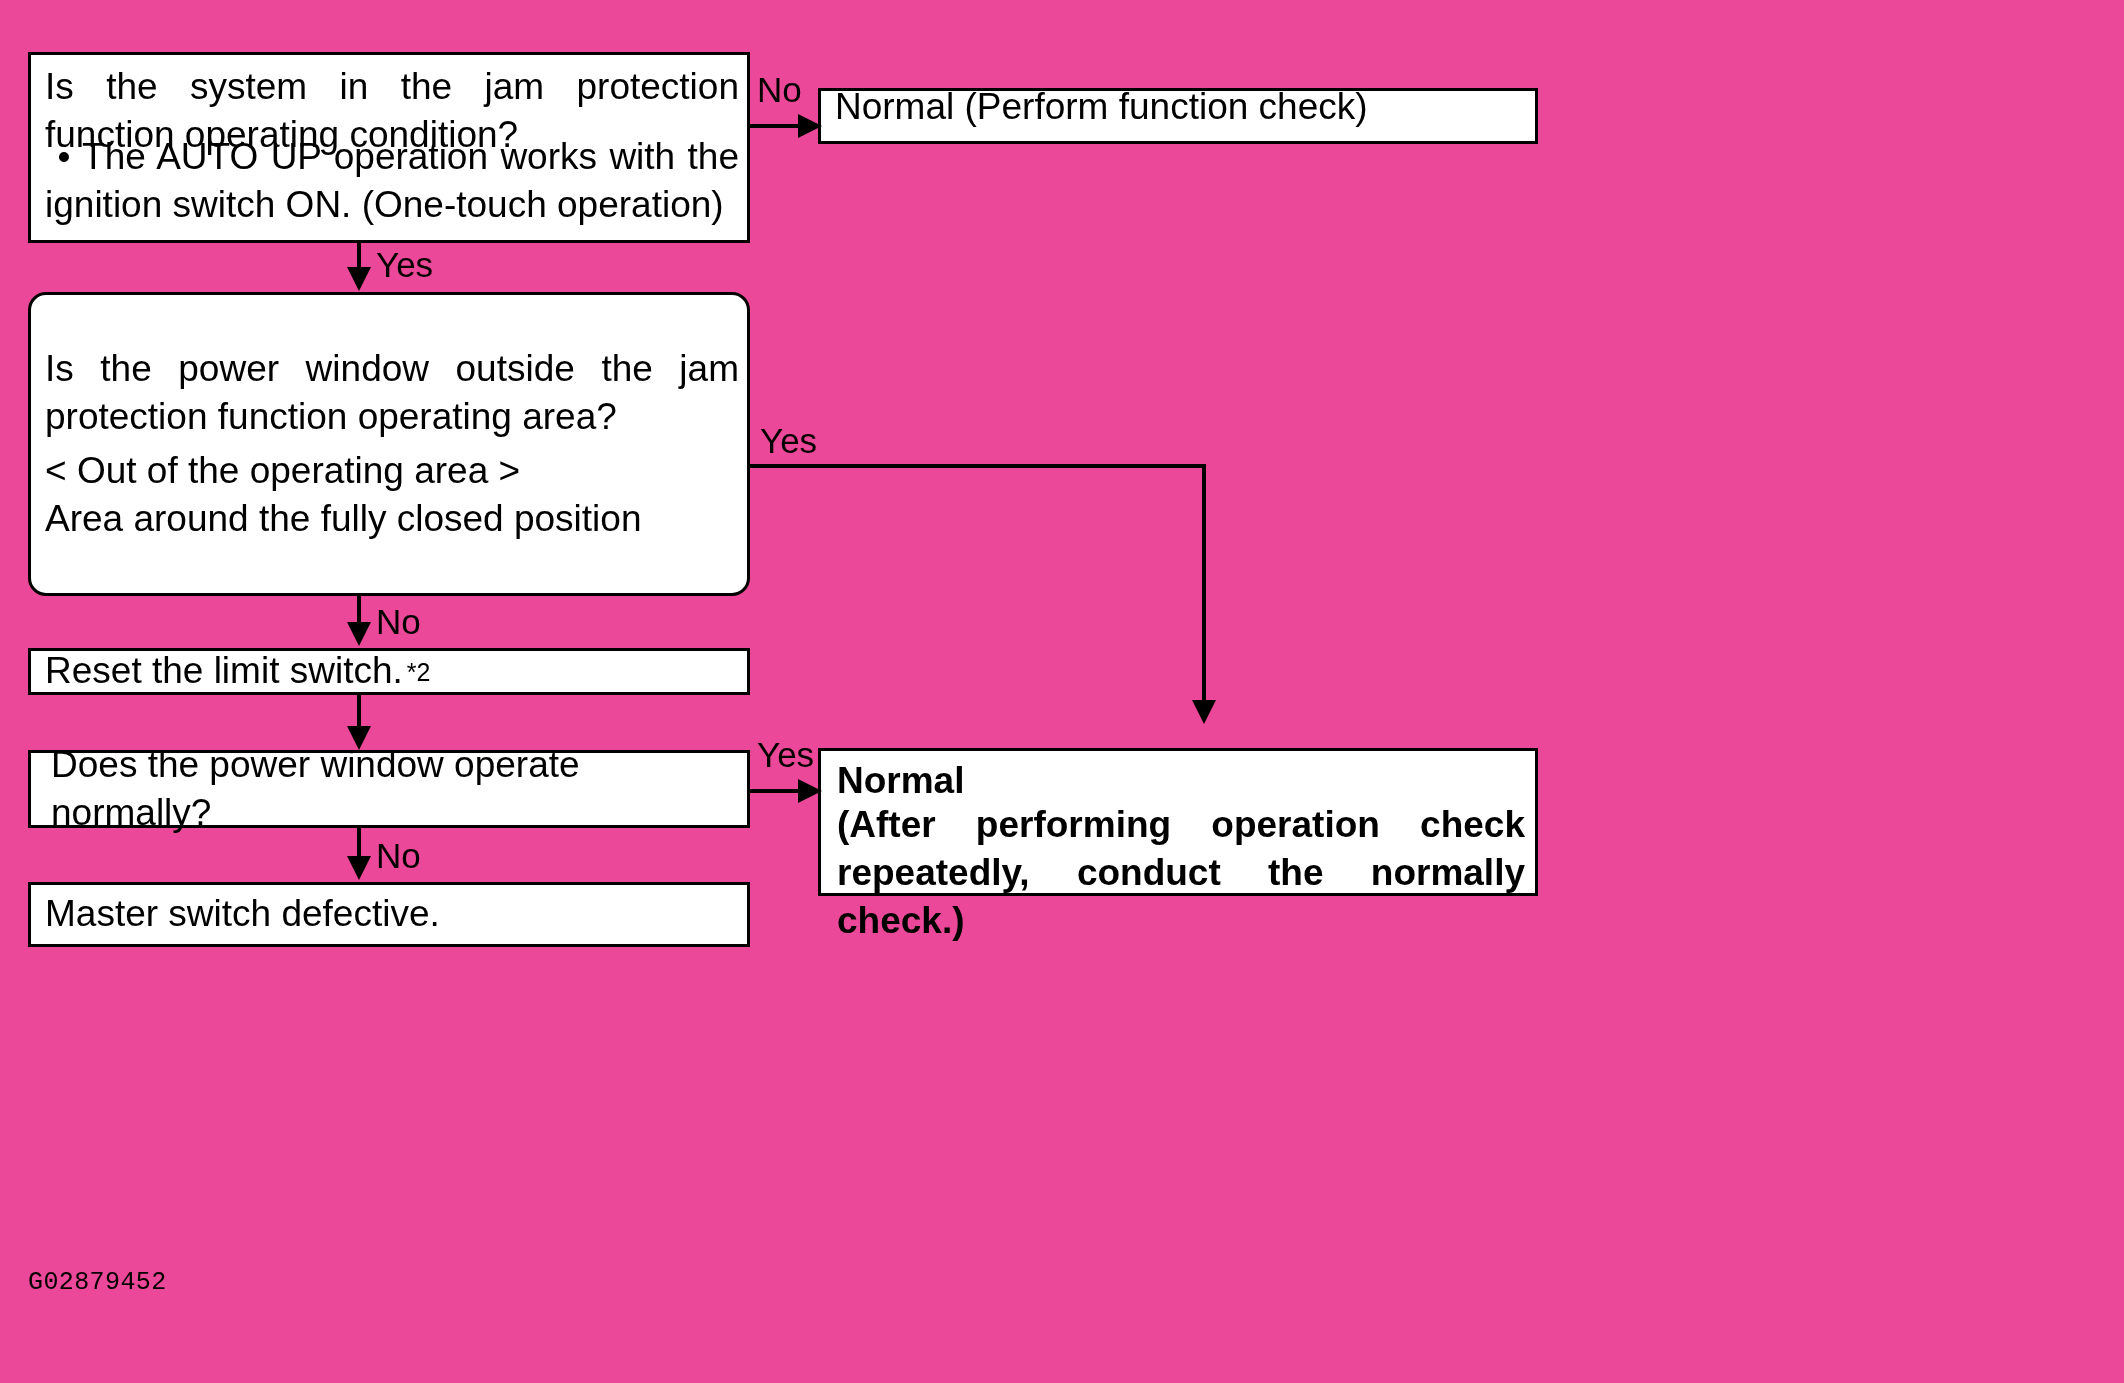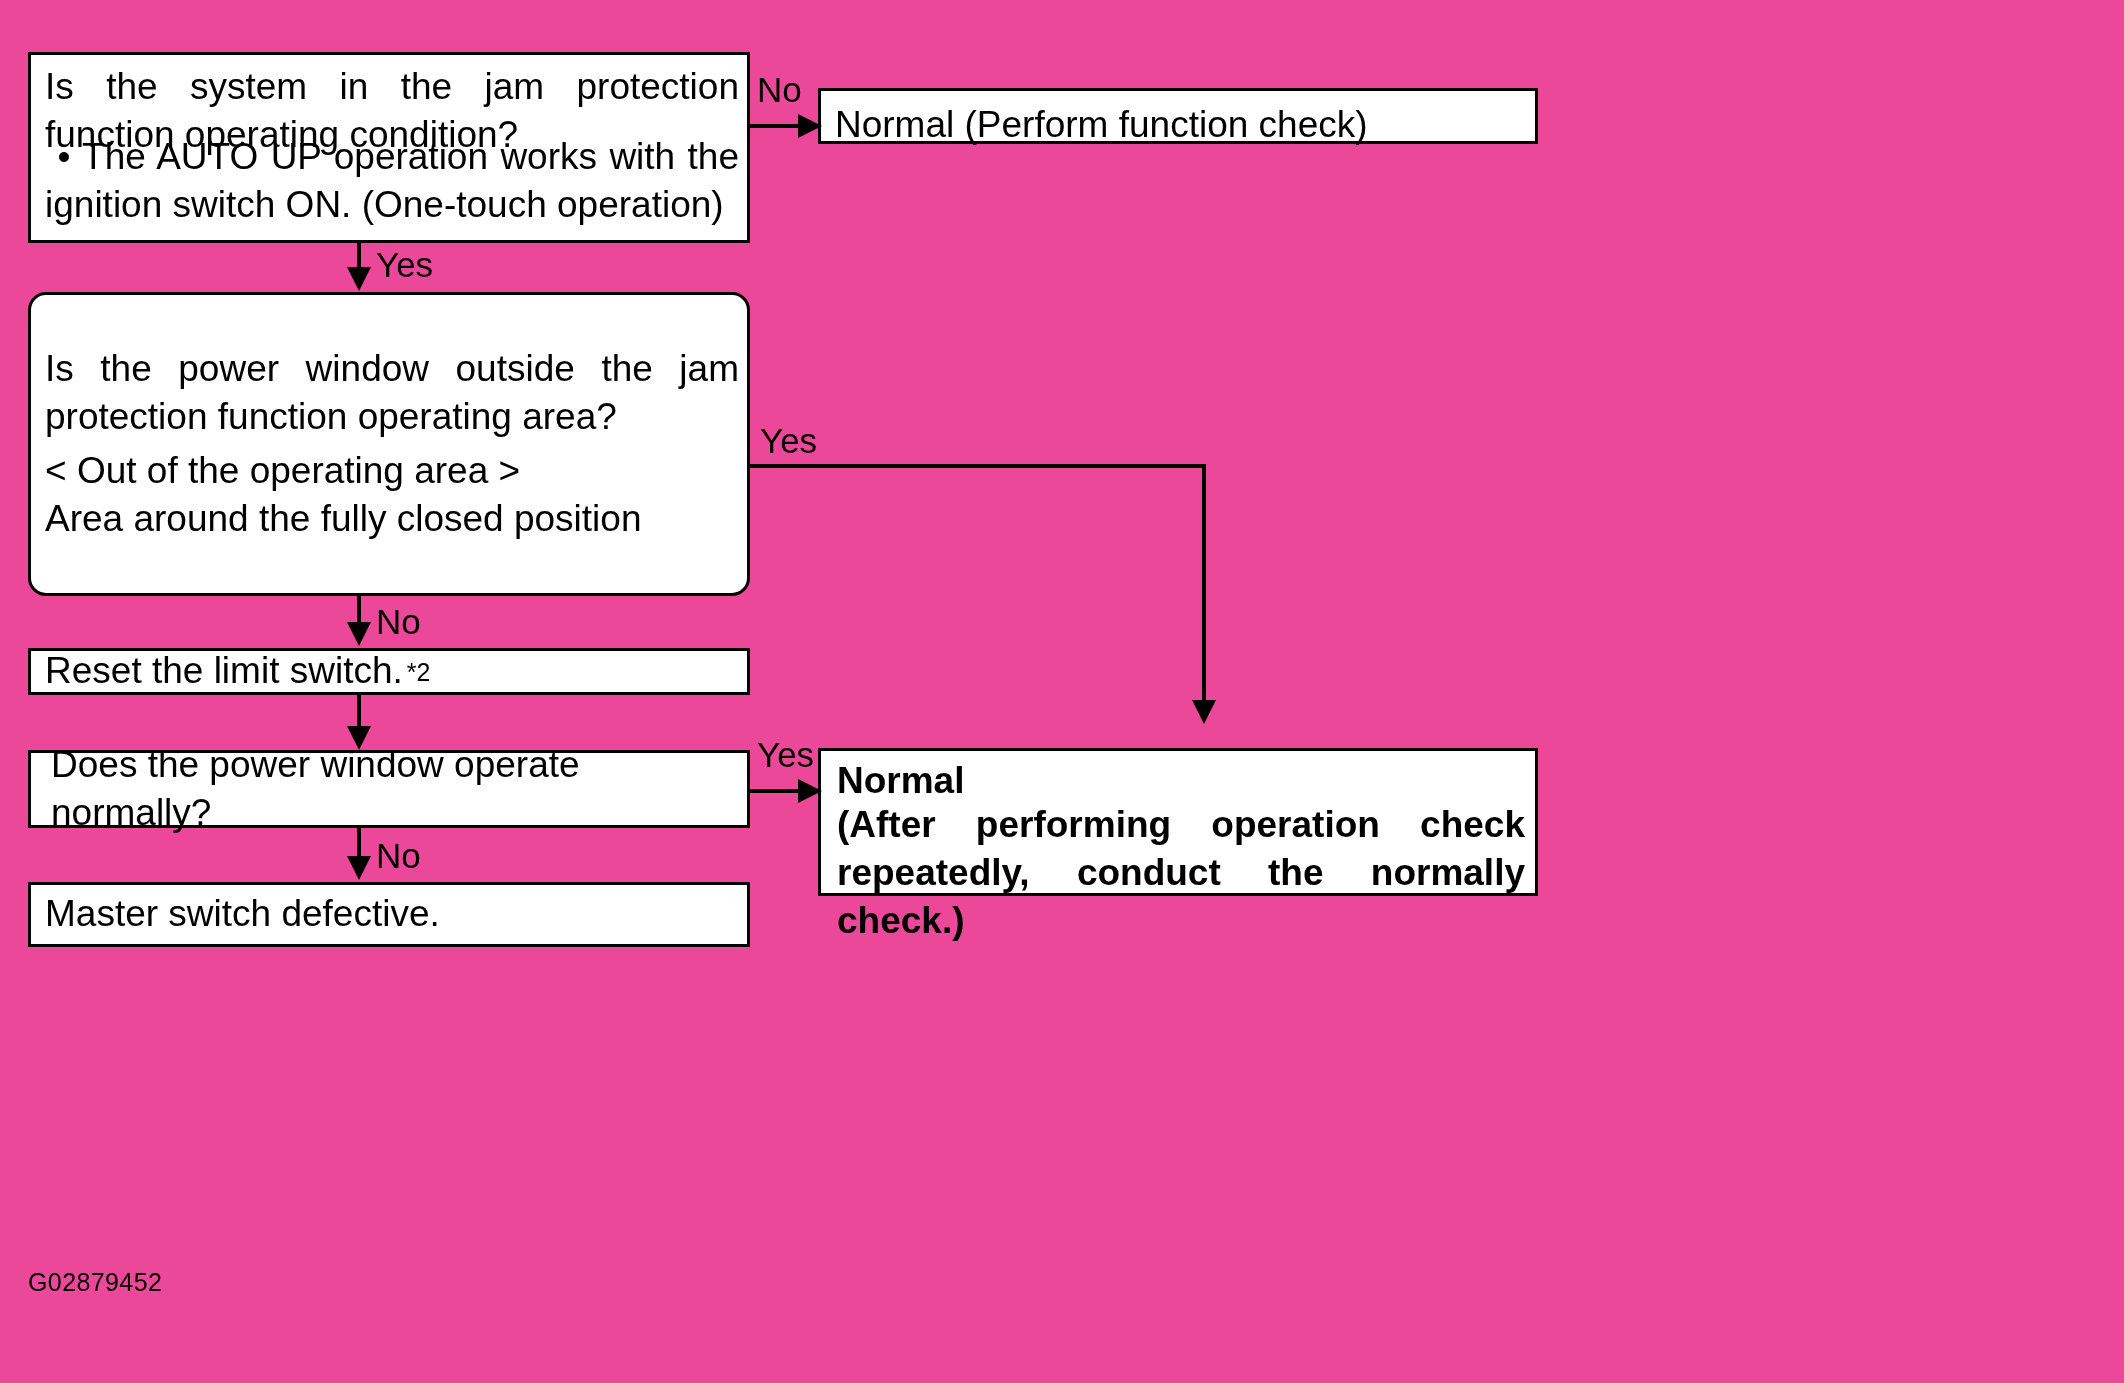--- a/index.html
+++ b/index.html
@@ -32,21 +32,21 @@
   .box .txt {
     display: block;
     white-space: pre-wrap;
   }
   .t-justify .txt { text-align: justify; text-align-last: left; }
 
   .fs-main  { font-size: 37px; }
 
   
   #box-q1            { left: 28px;  top: 52px;   width: 722px;  height: 191px; }
-  #box-normal-top    { left: 818px; top: 88px;   width: 720px;  height: 56px;  display:flex; align-items:flex-start; }
+  #box-normal-top    { left: 818px; top: 88px;   width: 720px;  height: 56px;  display:flex; align-items:flex-end; }
   #box-q2            { left: 28px;  top: 292px;  width: 722px;  height: 304px; border-radius: 18px; }
   #box-reset         { left: 28px;  top: 648px;  width: 722px;  height: 47px;  display:flex; align-items:center; }
   #box-q3            { left: 28px;  top: 750px;  width: 722px;  height: 78px;  display:flex; align-items:center;padding-left:20px; }
   #box-defect        { left: 28px;  top: 882px;  width: 722px;  height: 65px;  display:flex; align-items:center; }
   #box-normal-bottom { left: 818px; top: 748px;  width: 720px;  height: 148px; font-weight: bold; }
 
   
   #box-q1 .l1 { position:absolute; left:14px; top:8px;  width:694px; }
   #box-q1 .l2 { position:absolute; left:14px; top:78px; width:694px; }
 
@@ -101,20 +101,21 @@
     background: transparent;
   }
 
   
   #figure-id {
     position: absolute;
     left: 28px;
     top: 1268px;
     font-size: 25px;
     letter-spacing: 0.4px;
+    font-family: Liberation Mono, monospace;
   }
 </style>
 </head>
 <body>
 
 <div id="canvas">
 
   <div class="box fs-main t-justify" id="box-q1">
     <span class="txt l1">Is the system in the jam protection function operating condition?</span>
     <span class="txt l2"> • The AUTO UP operation works with the ignition switch ON. (One-touch operation)</span>

